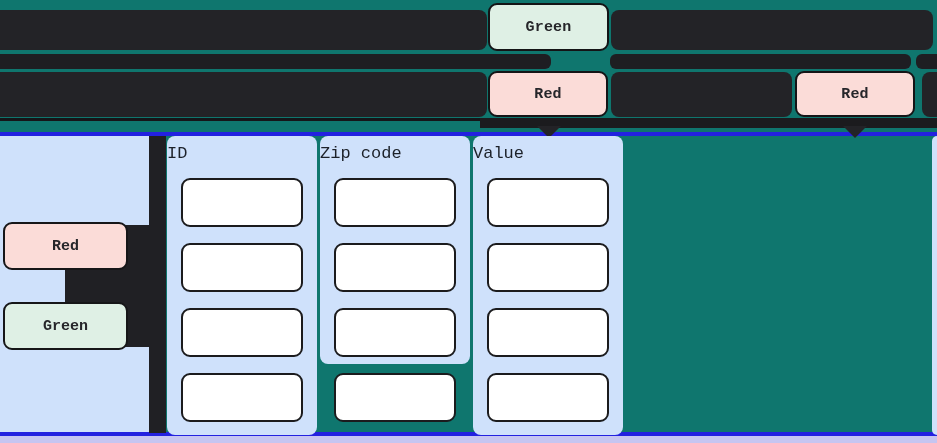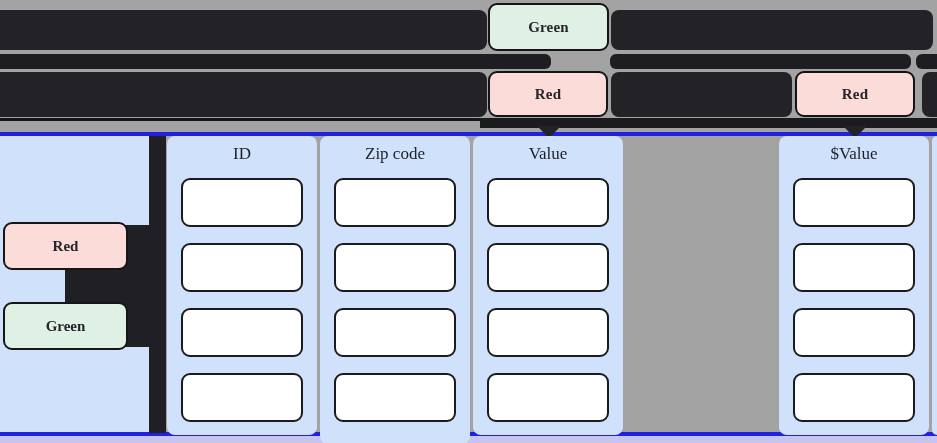--- a/index.html
+++ b/index.html
@@ -1,18 +1,18 @@
 <!DOCTYPE html>
 <html><head>
 <meta charset="utf-8">
 <style>
   html,body{margin:0;padding:0;background:#070709;}
   #stage{
     position:relative;width:937px;height:443px;overflow:hidden;
-    background:#a3a3a3;font-family:Liberation Serif, serif;
+    background:#0f766e;font-family:Liberation Mono, monospace;
   }
   .abs{position:absolute;}
   
   .track{background:#232327;}
   .lane{background:#1e1e22;}
   .substrip{background:#1b1b1e;}
   .clip{
     display:flex;align-items:center;justify-content:center;
     border:2px solid #141416;border-radius:9px;box-sizing:border-box;
     font-weight:700;font-size:15px;color:#26262a;letter-spacing:.2px;
@@ -33,21 +33,21 @@
     z-index:4;display:flex;align-items:center;justify-content:center;
     border:2px solid #161618;border-radius:9px;box-sizing:border-box;
     font-weight:700;font-size:15px;color:#26262a;
   }
   .side-badge.red{background:#fbdcd8;}
   .side-badge.green{background:#dff0e5;}
   .card{
     background:#cfe1fb;border-radius:8px;z-index:3;box-sizing:border-box;
   }
   .card .hdr{
-    position:absolute;top:8px;left:0;width:100%;text-align:center;
+    position:absolute;top:8px;left:0;width:100%;
     font-size:17px;color:#1c2129;font-weight:400;
   }
   .cell{
     position:absolute;left:14px;width:122px;height:49px;
     background:#ffffff;border:2.5px solid #1b1b1d;border-radius:9px;
     box-sizing:border-box;
   }
   .tail-z{z-index:2;}
 </style>
 </head>
@@ -97,40 +97,33 @@
   </div>
 
   <div class="abs card" style="left:167px;top:136px;width:150px;height:299px;">
     <div class="hdr">ID</div>
     <div class="cell" style="top:42px;"></div>
     <div class="cell" style="top:107px;"></div>
     <div class="cell" style="top:172px;"></div>
     <div class="cell" style="top:237px;"></div>
   </div>
 
-  <div class="abs card" style="left:320px;top:136px;width:150px;height:308px;">
+  <div class="abs card" style="left:320px;top:136px;width:150px;height:228px;">
     <div class="hdr">Zip code</div>
     <div class="cell" style="top:42px;"></div>
     <div class="cell" style="top:107px;"></div>
     <div class="cell" style="top:172px;"></div>
     <div class="cell" style="top:237px;"></div>
   </div>
 
   <div class="abs card" style="left:473px;top:136px;width:150px;height:299px;">
     <div class="hdr">Value</div>
     <div class="cell" style="top:42px;"></div>
     <div class="cell" style="top:107px;"></div>
     <div class="cell" style="top:172px;"></div>
     <div class="cell" style="top:237px;"></div>
   </div>
 
 
-  <div class="abs card" style="left:779px;top:136px;width:150px;height:299px;">
-    <div class="hdr">$Value</div>
-    <div class="cell" style="top:42px;"></div>
-    <div class="cell" style="top:107px;"></div>
-    <div class="cell" style="top:172px;"></div>
-    <div class="cell" style="top:237px;"></div>
-  </div>
 
   <div class="abs card" style="left:932px;top:136px;width:5px;height:299px;border-radius:8px 0 0 8px;"></div>
 
 </div>
 
 </body></html>

